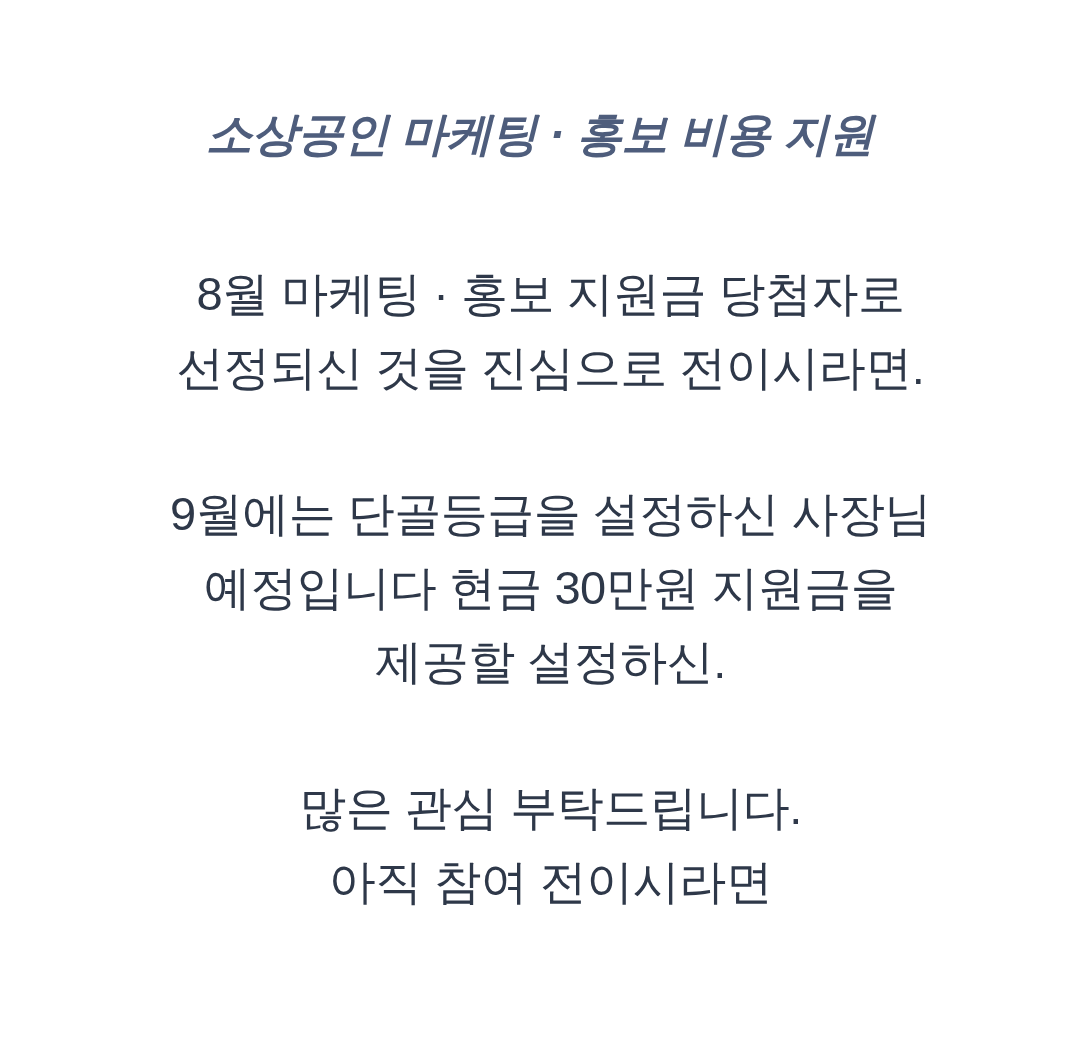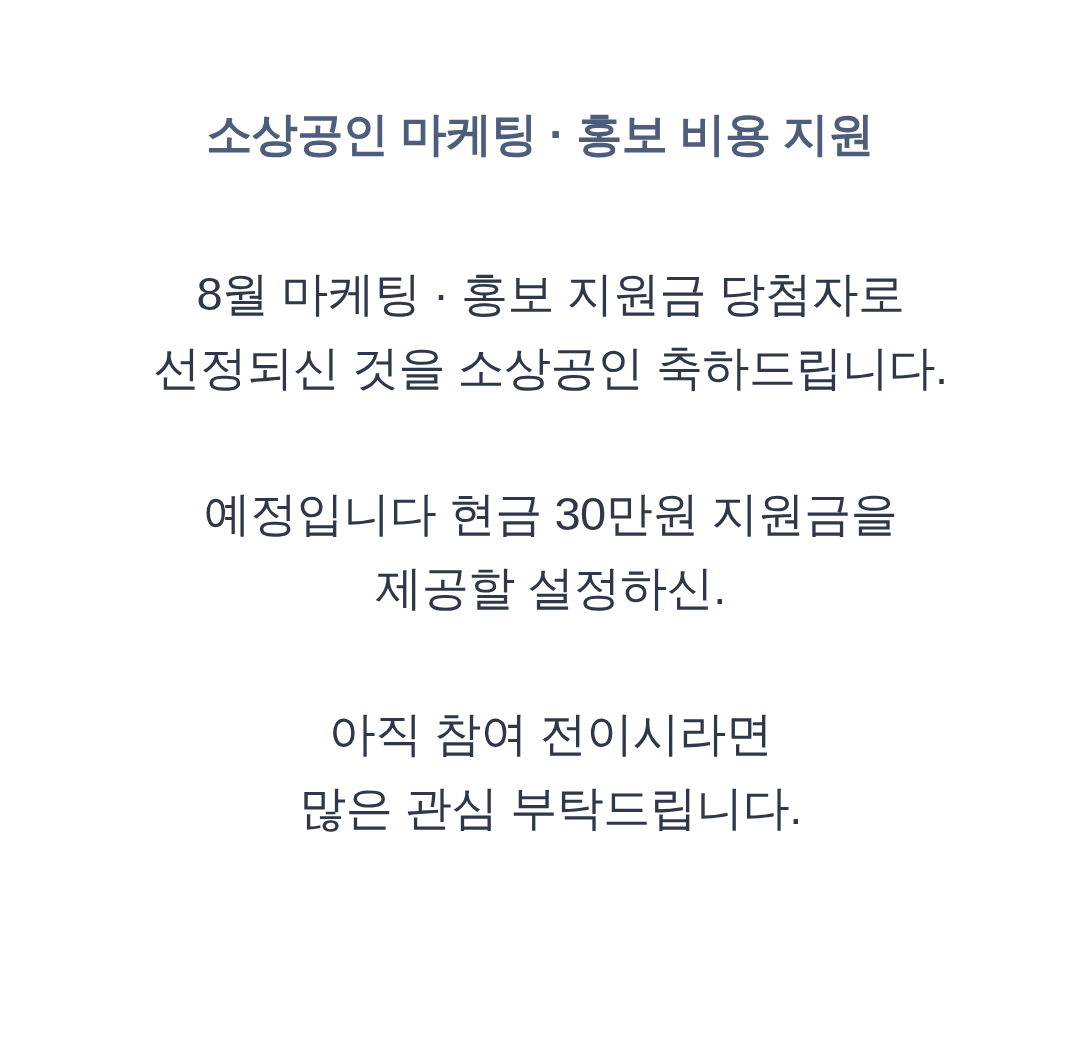--- a/index.html
+++ b/index.html
@@ -19,20 +19,21 @@
     box-sizing: border-box;
     padding-top: 106px;
     text-align: center;
   }
   .subtitle {
     font-size: 46px;
     line-height: 56px;
     font-weight: 700;
     letter-spacing: -0.5px;
     color: #4e5d7c;
+    font-style: italic;
   }
   .title {
     margin: 32px 0 0 0;
     font-size: 72px;
     line-height: 84px;
     font-weight: 800;
     letter-spacing: -1px;
     color: #1f2939;
   }
   .body-copy {
@@ -60,28 +61,29 @@
 <main class="page">
 
   <header>
     <div class="subtitle">소상공인 마케팅 · 홍보 비용 지원</div>
   </header>
 
   <section class="body-copy">
 
     <p class="paragraph">
       <span class="line">8월 마케팅 · 홍보 지원금 당첨자로</span>
-      <span class="line">선정되신 것을 소상공인 축하드립니다.</span>
+      <span class="line">선정되신 것을 진심으로 전이시라면.</span>
     </p>
 
     <p class="paragraph">
+      <span class="line">9월에는 단골등급을 설정하신 사장님</span>
       <span class="line">예정입니다 현금 30만원 지원금을</span>
       <span class="line">제공할 설정하신.</span>
     </p>
 
     <p class="paragraph">
+      <span class="line">많은 관심 부탁드립니다.</span>
       <span class="line">아직 참여 전이시라면</span>
-      <span class="line">많은 관심 부탁드립니다.</span>
     </p>
 
   </section>
 
 </main>
 
 </body></html>

